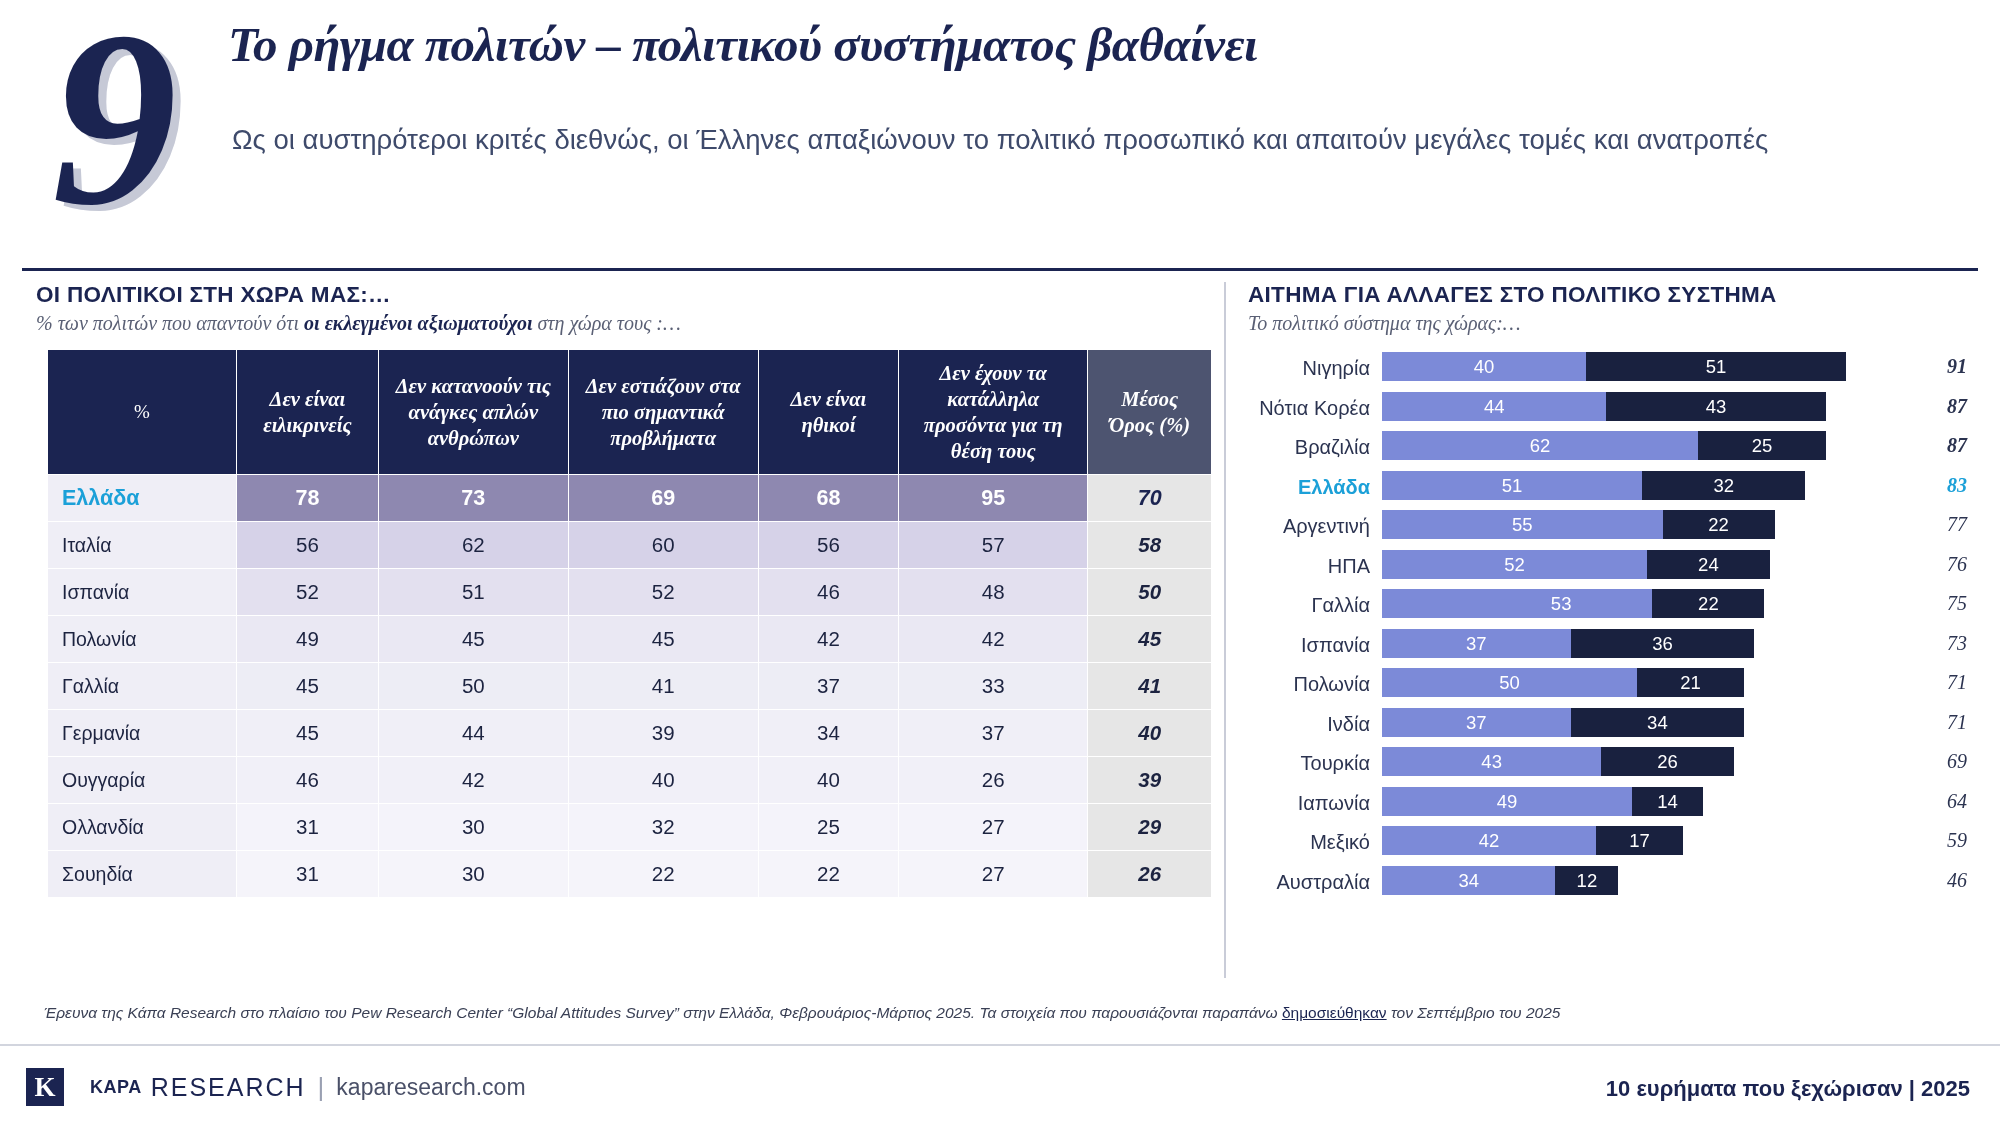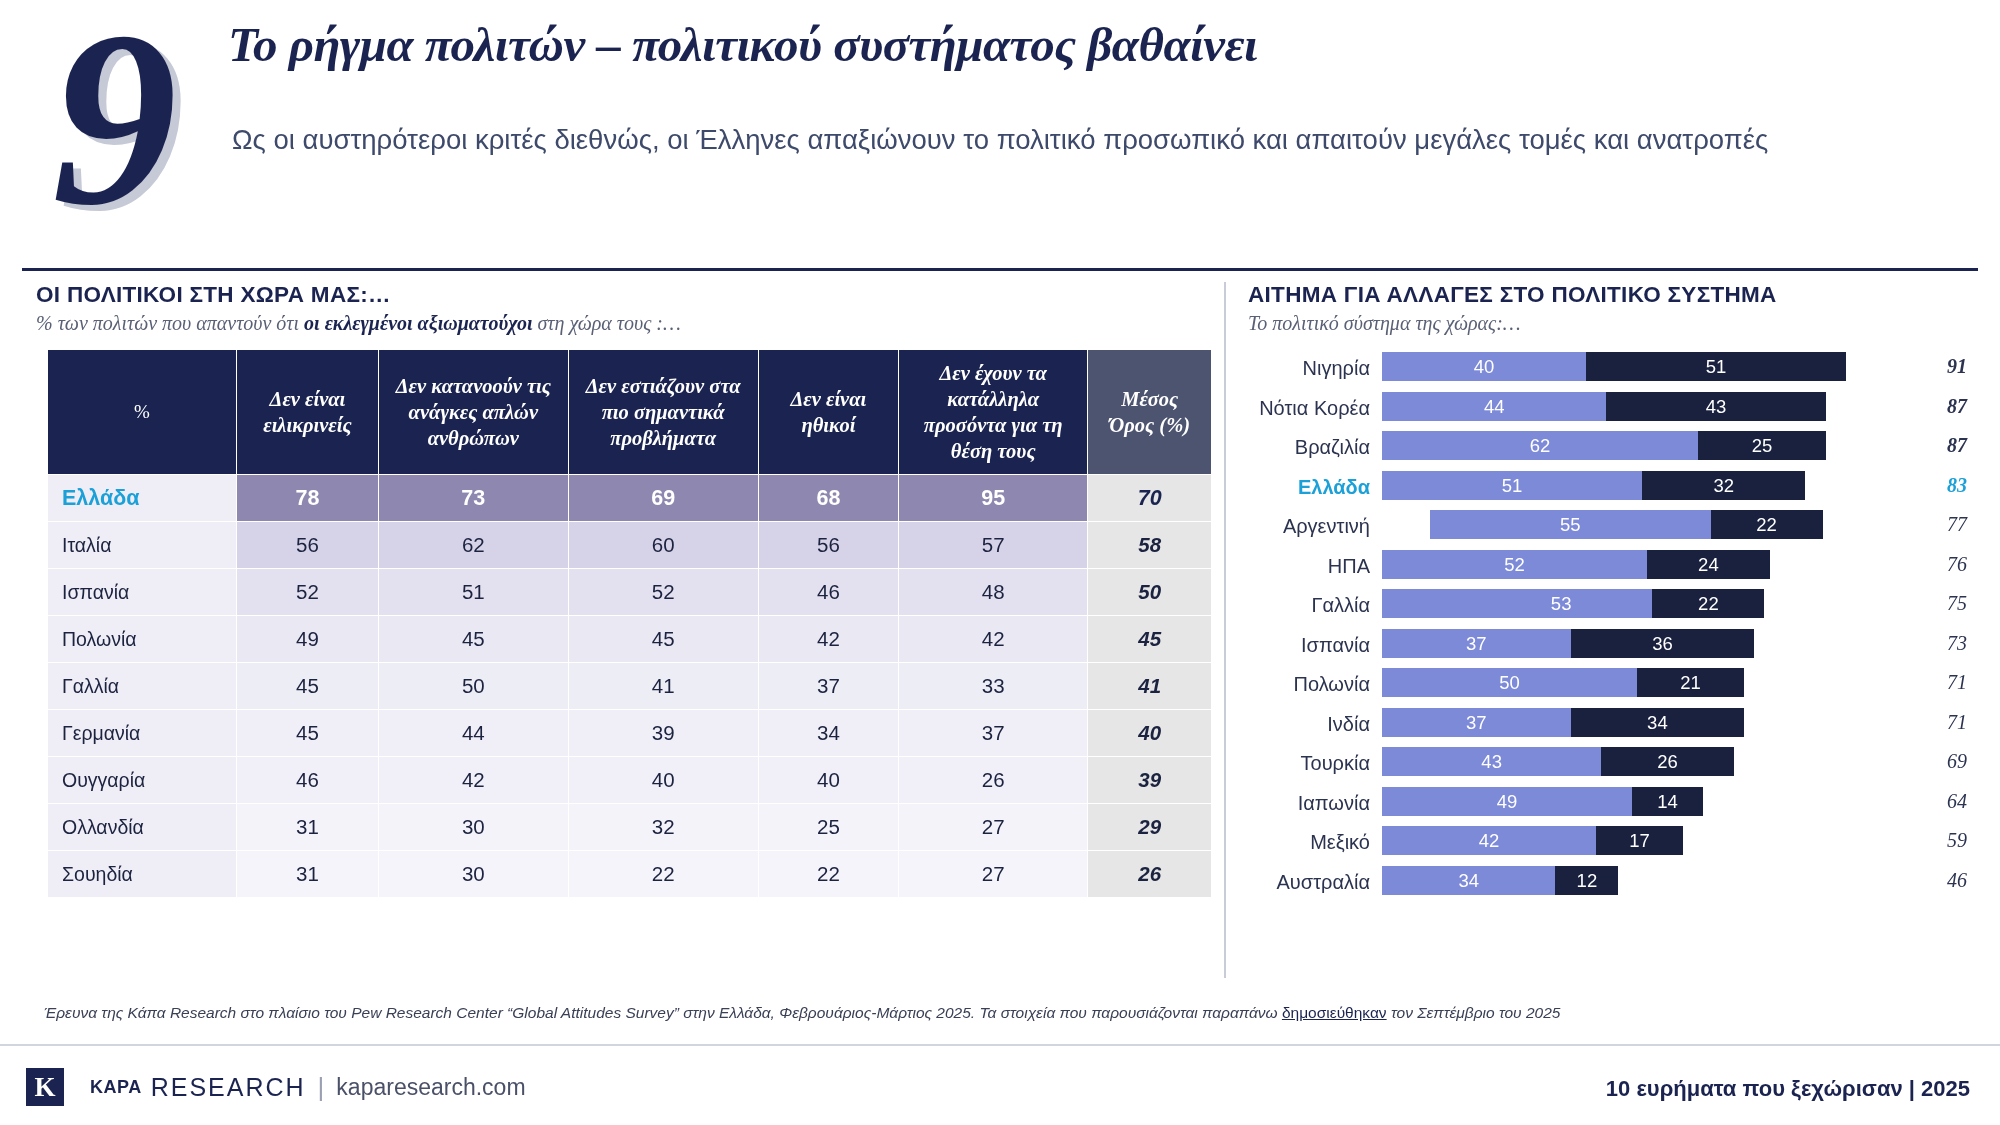--- a/index.html
+++ b/index.html
@@ -295,21 +295,21 @@
         <div class="brow hi bold">
           <div class="blabel">Ελλάδα</div>
           <div class="btrack" style="width: 423.3px;">
             <div class="seg a" style="left: 0px; width: 260.1px;">51</div>
             <div class="seg b" style="left: 260.1px; width: 163.2px;">32</div>
           </div>
           <div class="btotal">83</div>
         </div>
         <div class="brow">
           <div class="blabel">Αργεντινή</div>
-          <div class="btrack" style="width: 369px; margin-left: 48px;">
+          <div class="btrack" style="width: 369px;">
             <div class="seg a" style="left: 0px; width: 280.5px;">55</div>
             <div class="seg b" style="left: 280.5px; width: 112.2px;">22</div>
           </div>
           <div class="btotal">77</div>
         </div>
         <div class="brow">
           <div class="blabel">ΗΠΑ</div>
           <div class="btrack" style="width: 387.6px;">
             <div class="seg a" style="left: 0px; width: 265.2px;">52</div>
             <div class="seg b" style="left: 265.2px; width: 122.4px;">24</div>

